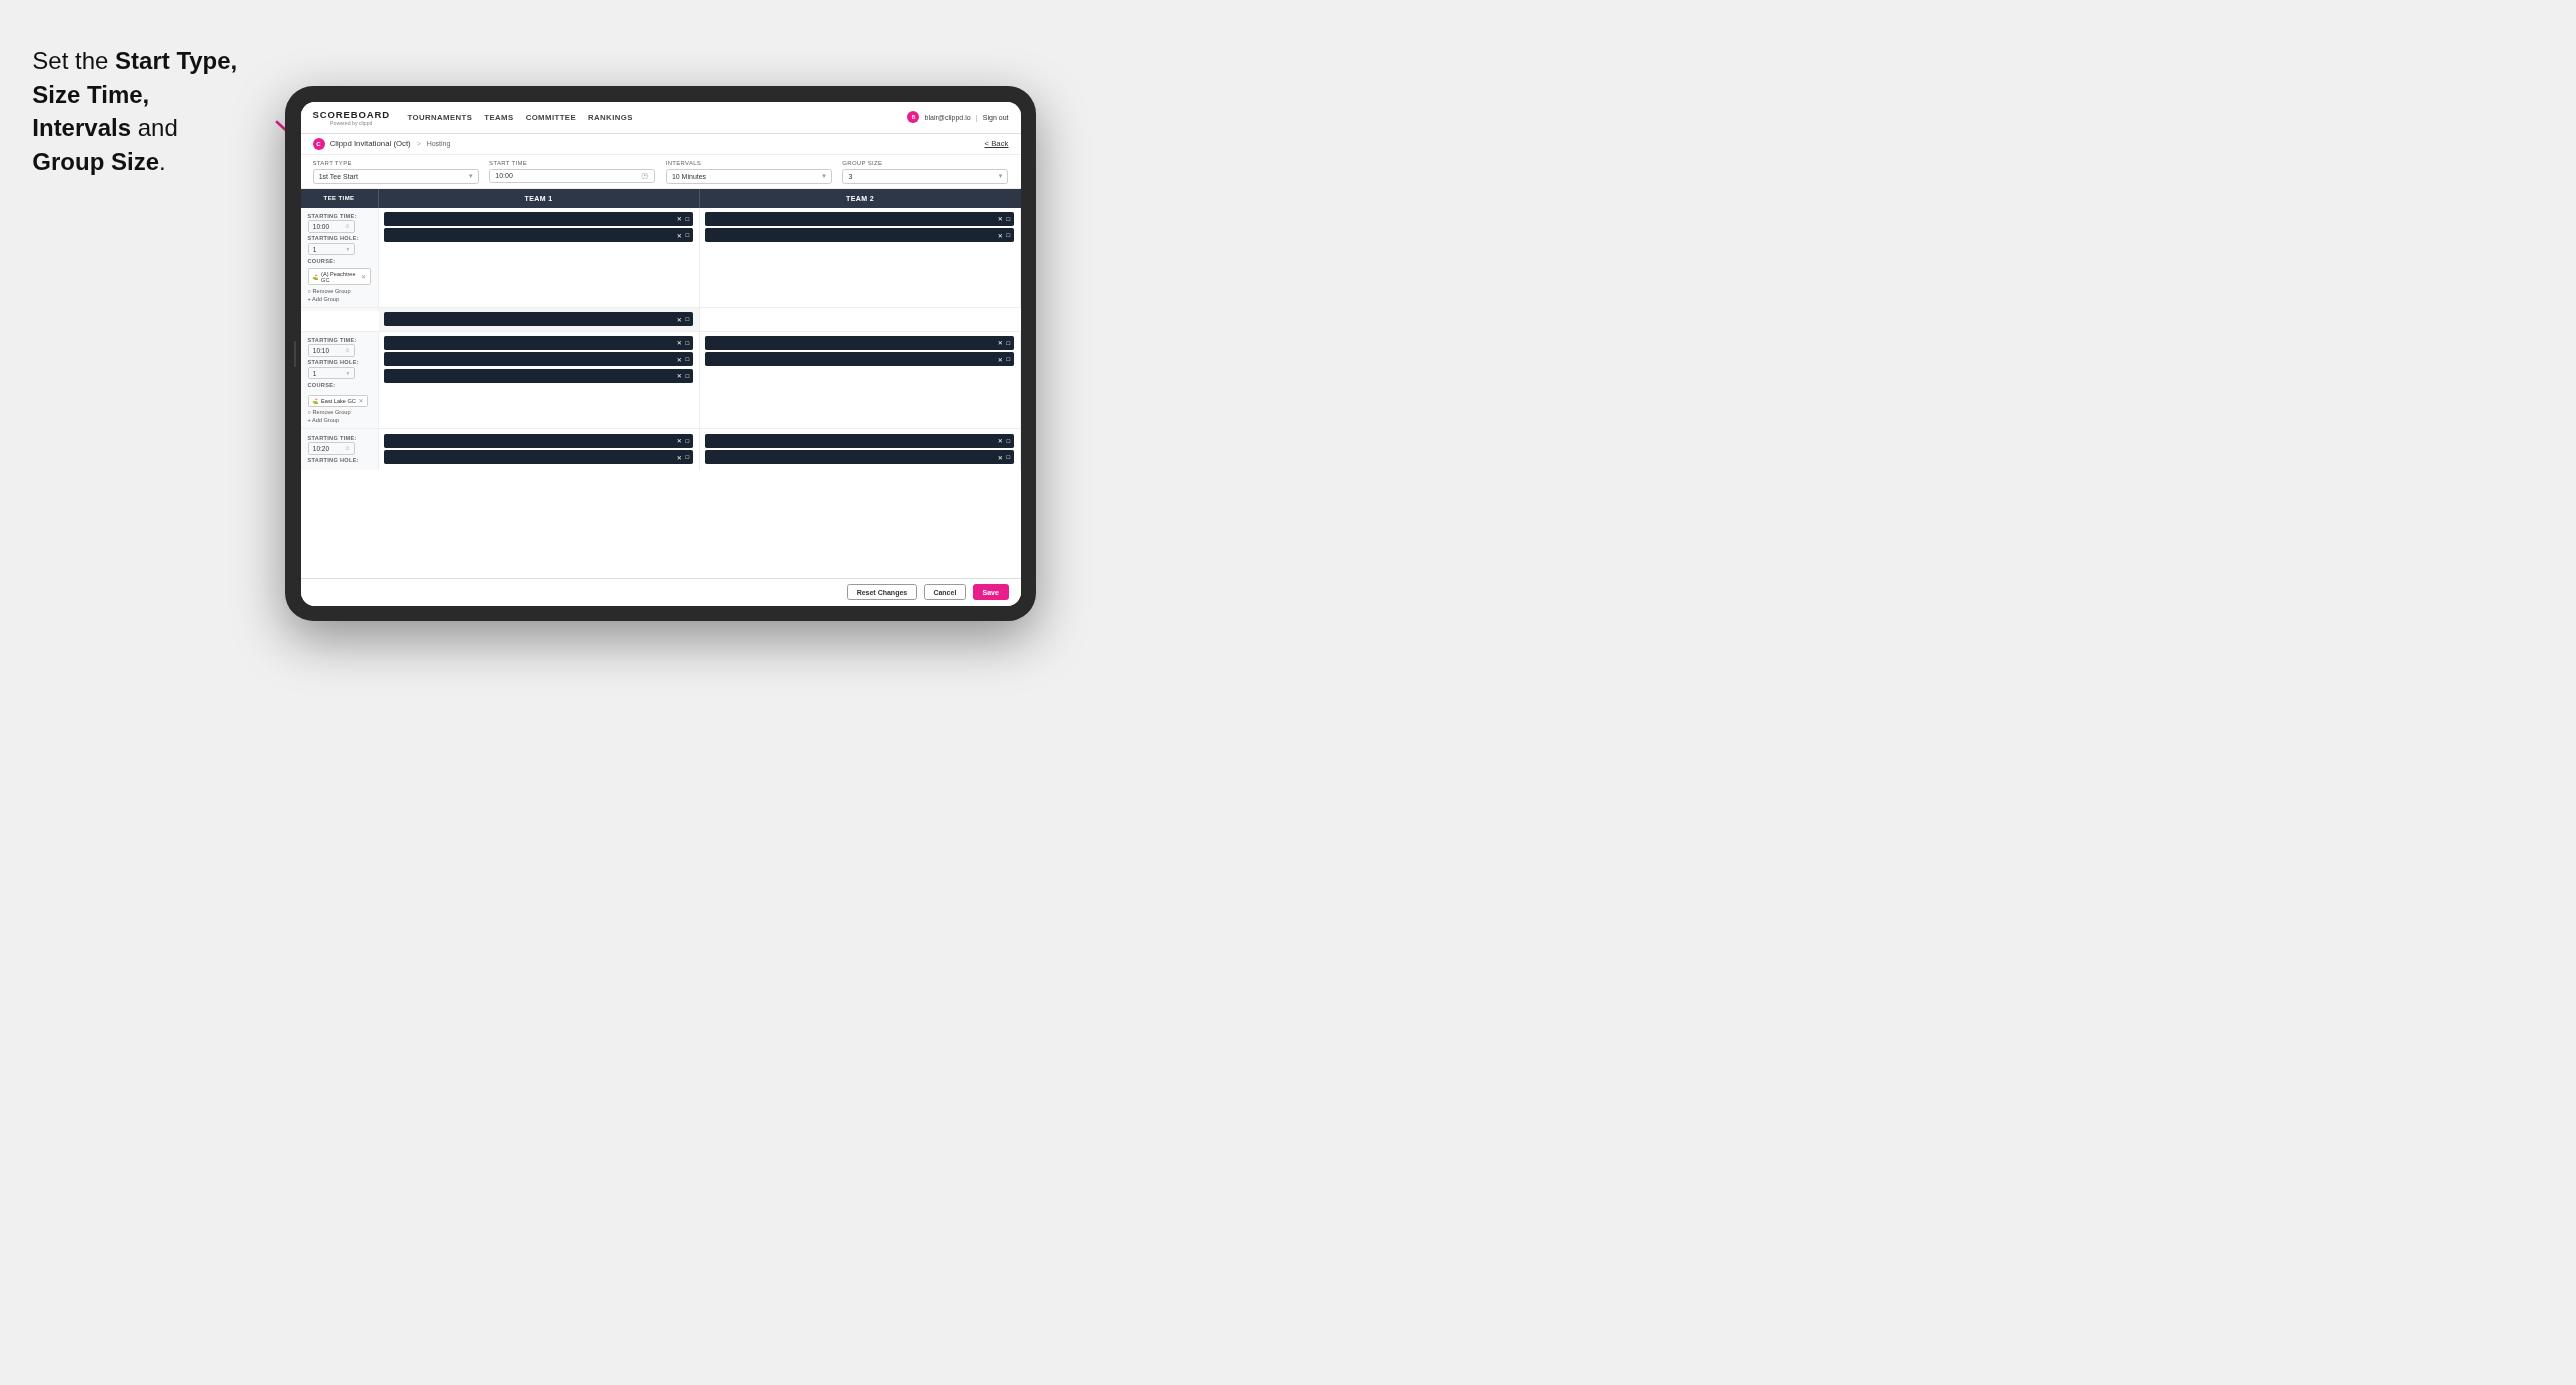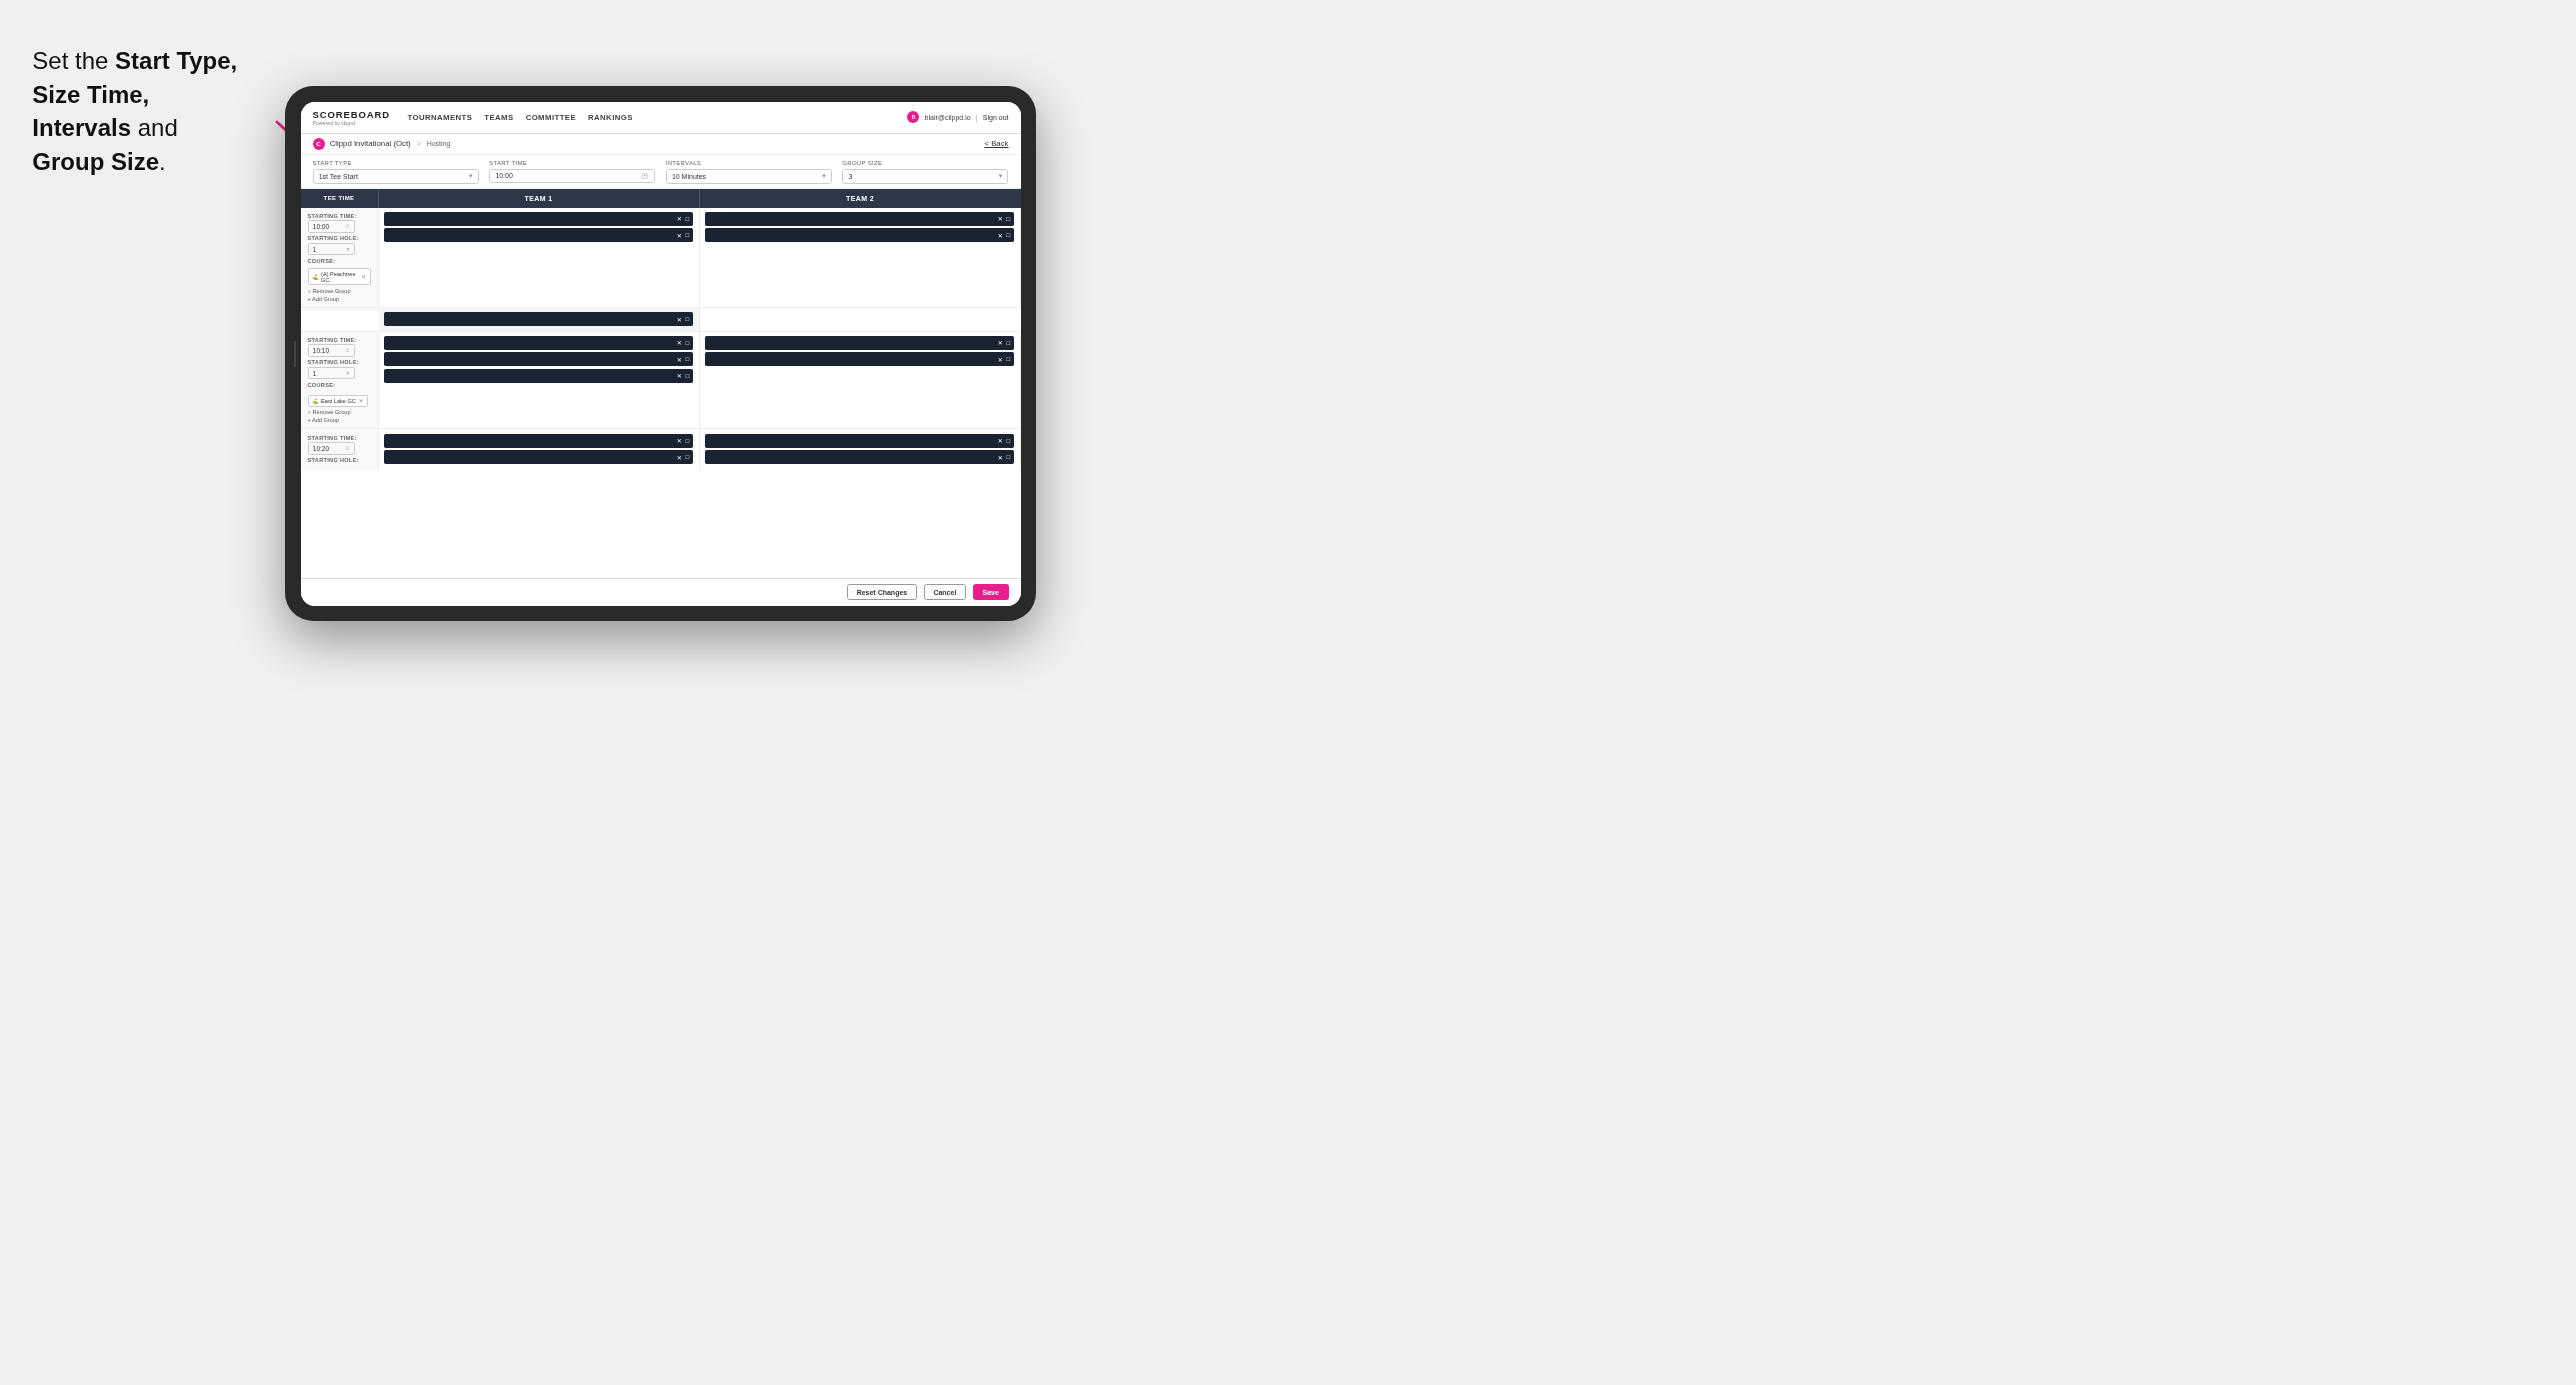--- a/index.html
+++ b/index.html
@@ -59,20 +59,21 @@
     }
 
     
     .navbar {
       display: flex;
       align-items: center;
       padding: 7px 12px;
       border-bottom: 0.9px solid #ddd;
       background: #fff;
       min-height: 31px;
+      text-align: center;
     }
     .logo-area {
       display: flex;
       flex-direction: column;
       margin-right: 17.3px;
     }
     .logo-text {
       font-size: 9.5px;
       font-weight: 700;
       letter-spacing: 0.9px;

